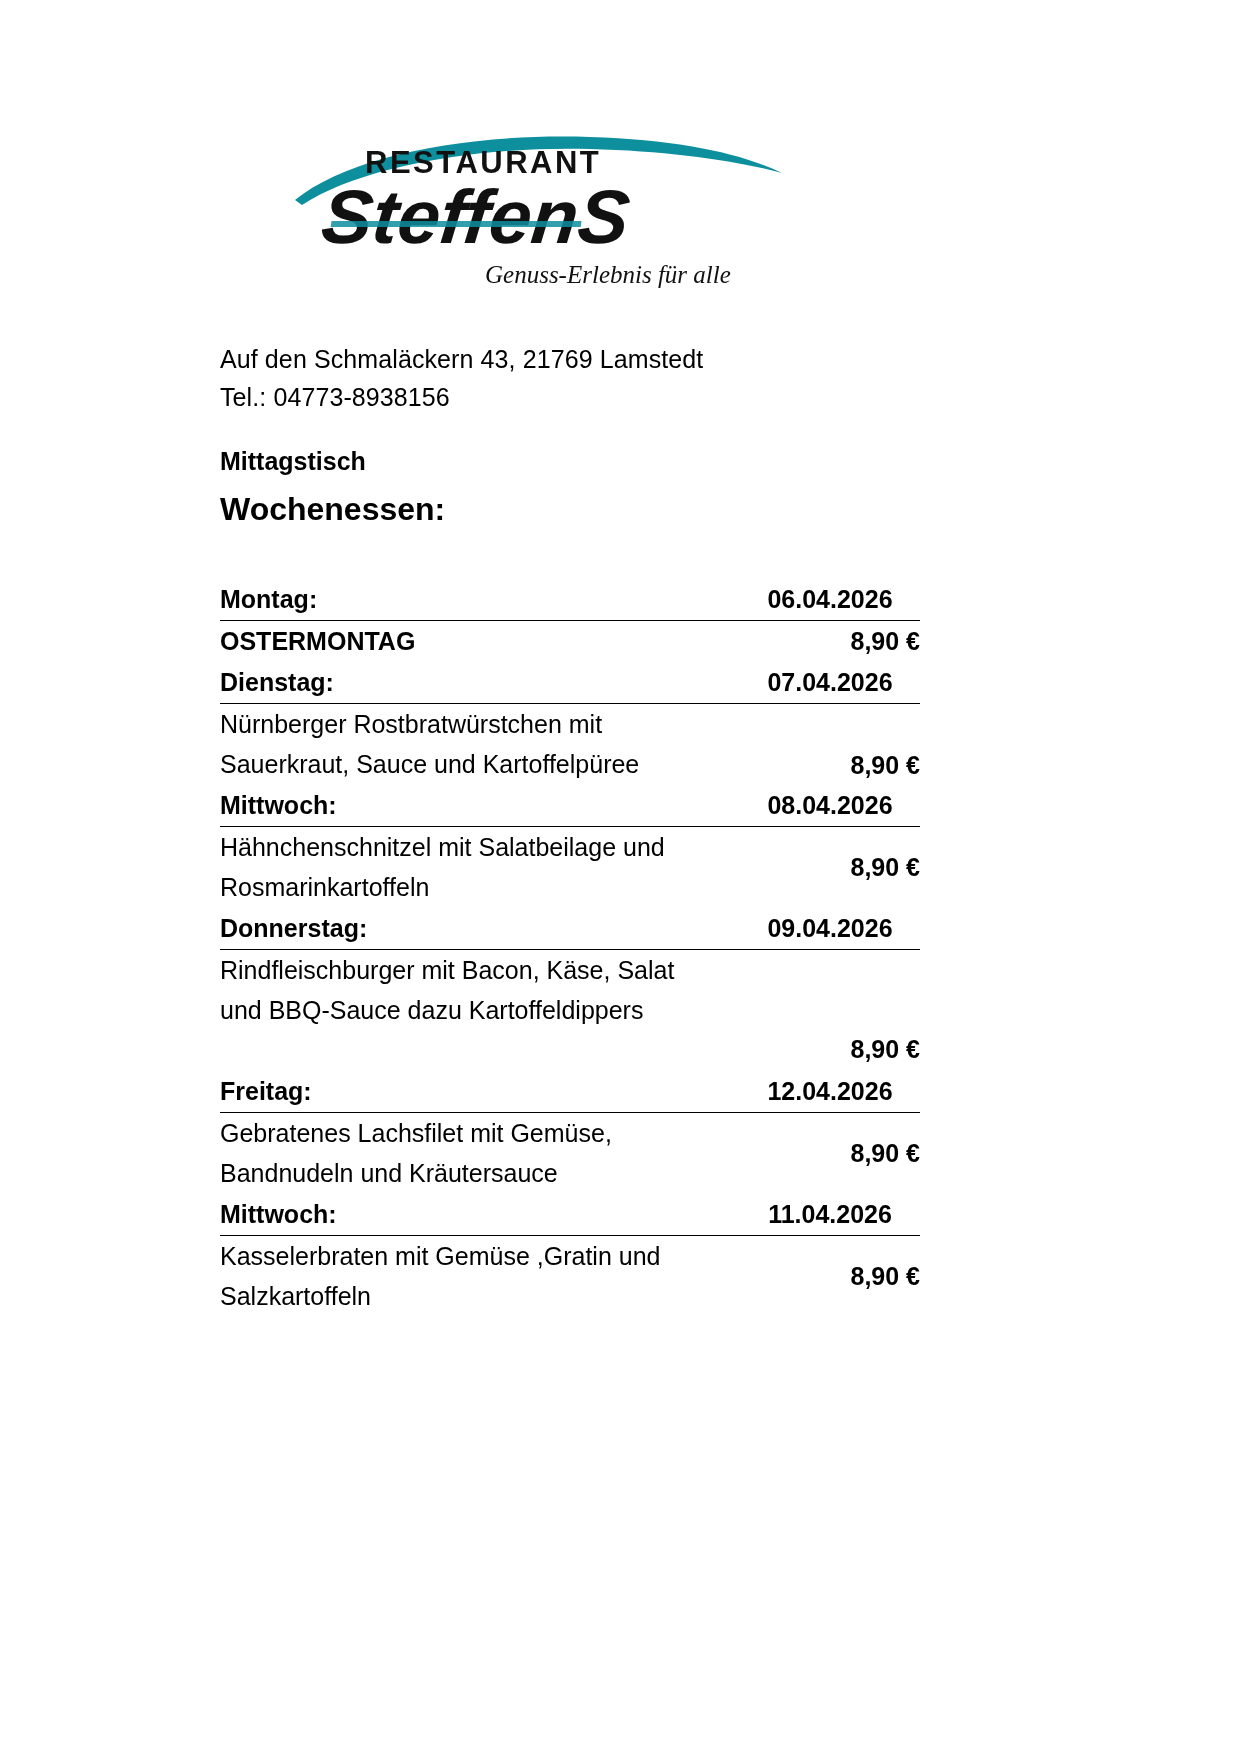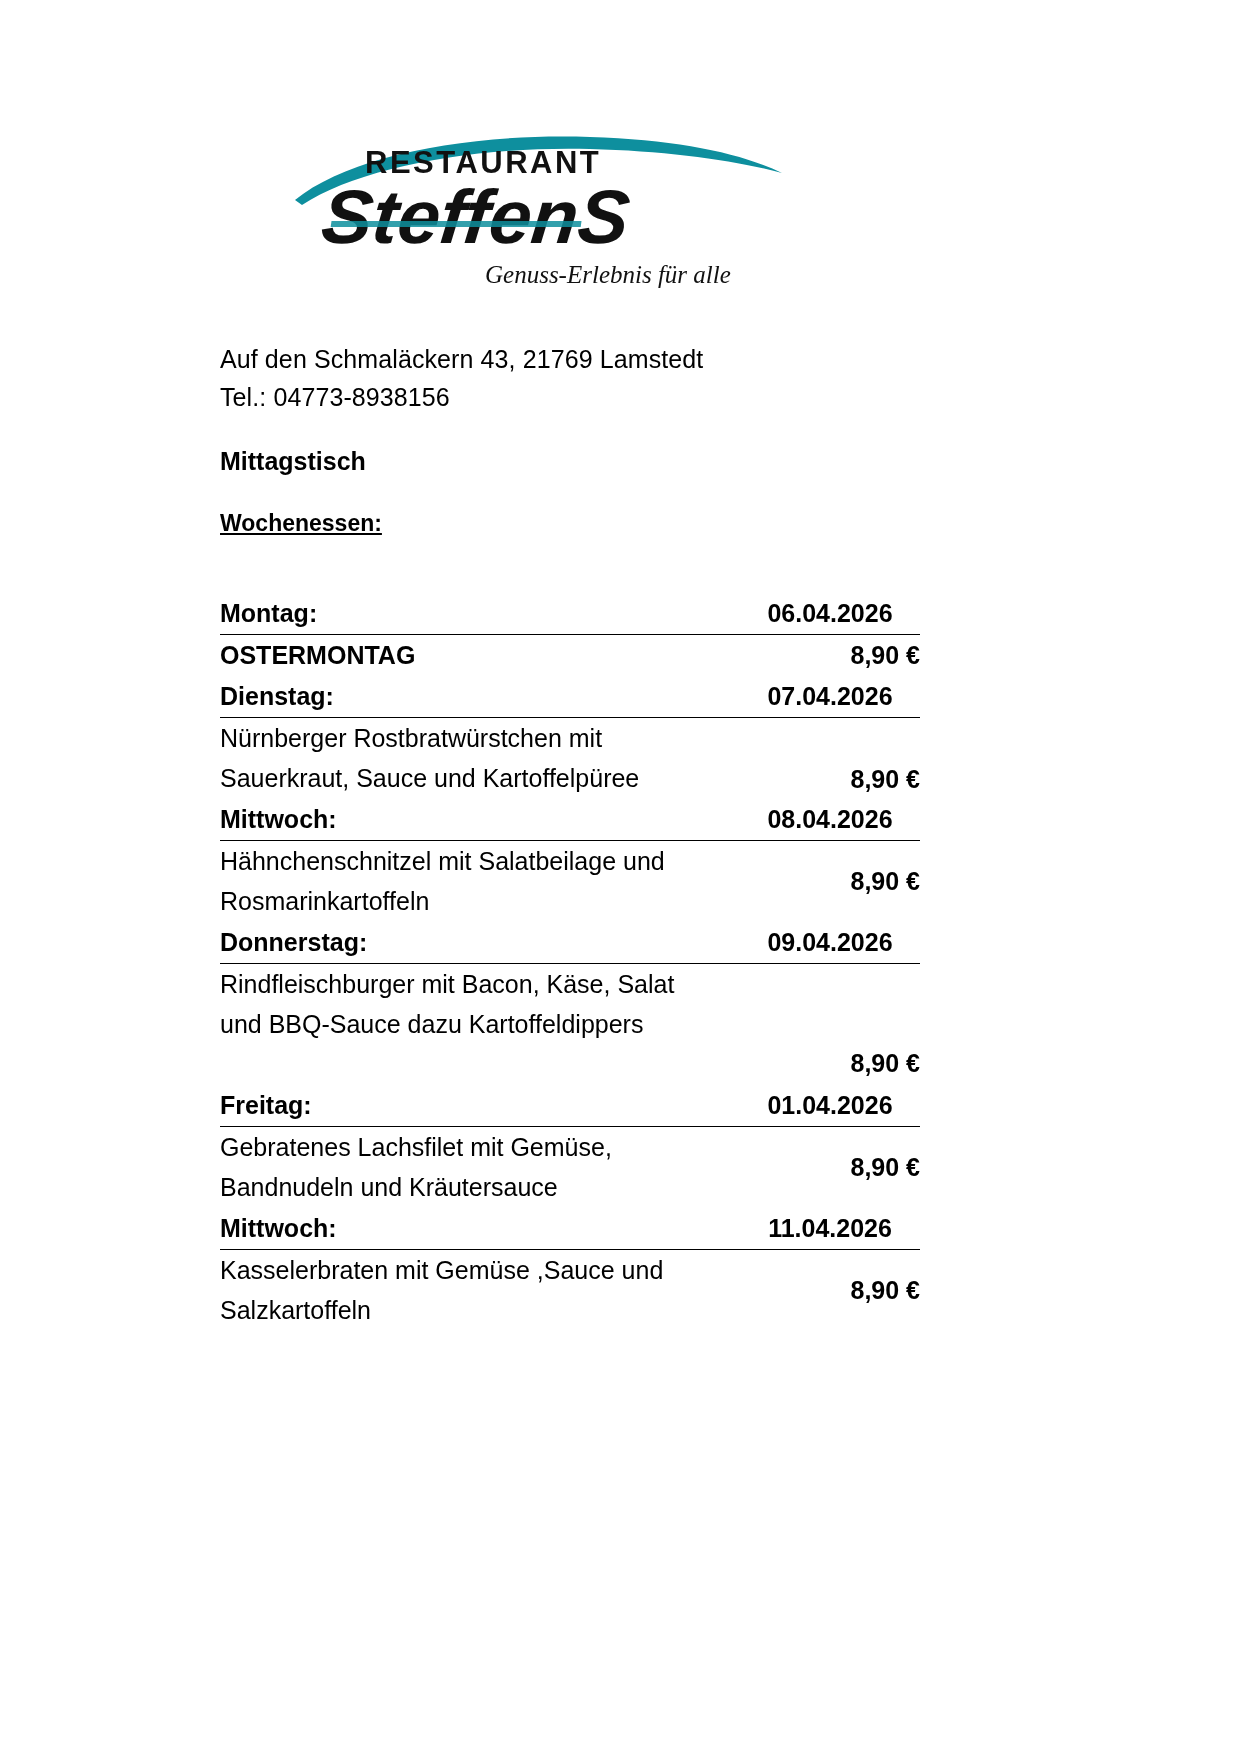--- a/index.html
+++ b/index.html
@@ -44,24 +44,23 @@
     line-height: 38px;
     letter-spacing: 0.1px;
   }
   .section-title {
     font-size: 25px;
     font-weight: bold;
     margin-top: 28px;
     line-height: 34px;
   }
   .week-title {
-    font-size: 23px;
-    font-weight: bold;
-    text-decoration: underline;
-    margin-top: 28px;
+    font-size: 32px;
+    font-weight: bold;
+    margin-top: 14px;
     line-height: 34px;
   }
 
   
   .menu {
     width: 700px;
     border-collapse: collapse;
     margin-top: 6px;
   }
   .menu td {
@@ -205,40 +204,40 @@
               <span>Rindfleischburger mit Bacon, Käse, Salat</span>
               <span>und BBQ-Sauce dazu Kartoffeldippers</span>
               <span>&nbsp;</span>
             </span>
           </td>
           <td class="price-cell" style="vertical-align:bottom;padding-bottom:6px;">8,90 €</td>
         </tr>
 
         <tr class="row-day">
           <td class="day-cell">Freitag:</td>
-          <td class="date-cell">01.04.2026</td>
+          <td class="date-cell">12.04.2026</td>
         </tr>
         <tr>
           <td class="dish-cell">
             <span class="dish-multiline">
               <span>Gebratenes Lachsfilet mit Gemüse,</span>
               <span>Bandnudeln und Kräutersauce</span>
             </span>
           </td>
           <td class="price-cell">8,90 €</td>
         </tr>
 
         <tr class="row-day">
           <td class="day-cell">Mittwoch:</td>
           <td class="date-cell">11.04.2026</td>
         </tr>
         <tr>
           <td class="dish-cell">
             <span class="dish-multiline">
-              <span>Kasselerbraten mit Gemüse ,Sauce und</span>
+              <span>Kasselerbraten mit Gemüse ,Gratin und</span>
               <span>Salzkartoffeln</span>
             </span>
           </td>
           <td class="price-cell">8,90 €</td>
         </tr>
       </tbody>
     </table>
   </div>
 </div>
 

